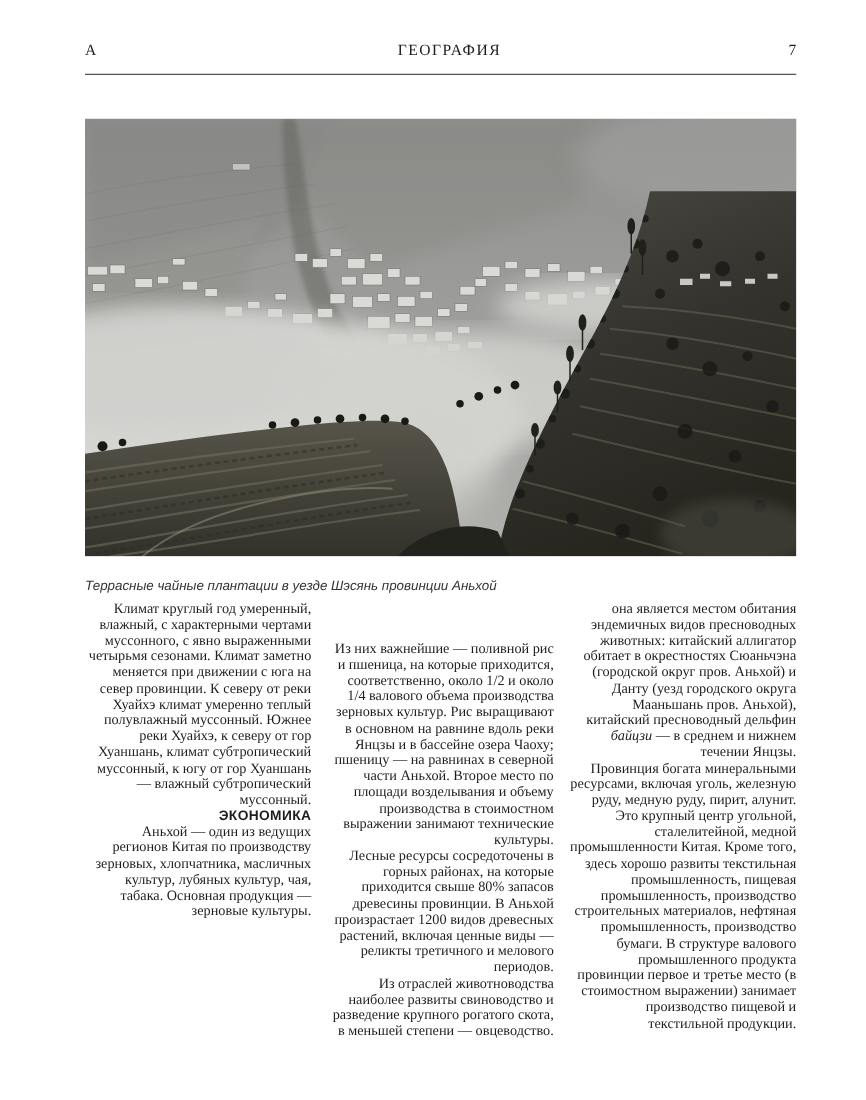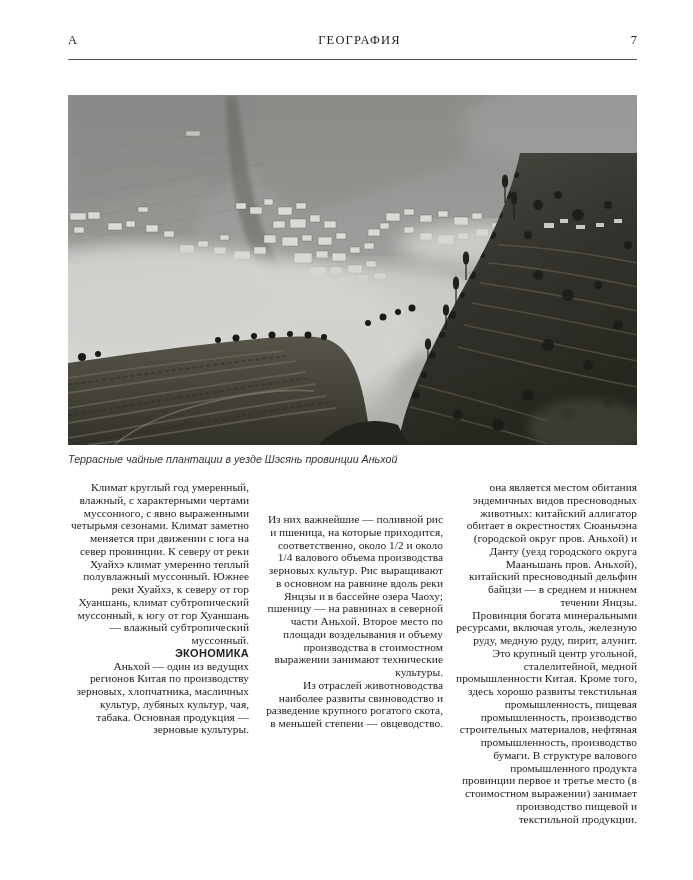--- a/index.html
+++ b/index.html
@@ -5,35 +5,35 @@
   html,body{margin:0;padding:0;background:#ffffff;}
   .page{position:relative;width:693px;height:880px;background:#ffffff;overflow:hidden;
         font-family:"Liberation Serif",serif;color:#1d1d1d;}
   
   .header{position:absolute;left:68px;top:33px;width:569px;display:flex;
           justify-content:space-between;align-items:baseline;font-size:12.5px;}
   .header .title{letter-spacing:1.2px;position:absolute;left:14px;right:0;text-align:center;}
   .rule{position:absolute;left:68px;top:59px;width:569px;border-top:1.4px solid #555;}
   
   .photo-wrap{position:absolute;left:68px;top:95px;width:569px;height:350px;overflow:hidden;background:#9a9a9a;}
-  .caption{position:absolute;left:68px;top:453px;width:569px;
+  .caption{position:absolute;left:68px;top:463px;width:569px;
            font-family:"Liberation Sans",sans-serif;font-style:italic;
            font-size:10.7px;color:#333;}
   
   .col{position:absolute;top:481px;width:181px;text-align:justify;
        font-size:11.4px;line-height:12.75px;hyphens:auto;-webkit-hyphens:auto;}
   .col1{left:68px;}
   .col2{left:262px;margin-top:32px;}
   .col3{left:456px;}
   .col p{margin:0;padding:0;text-align:right;}
   .cont{text-align-last:justify;}
   .eco-heading{font-family:"Liberation Sans",sans-serif;font-weight:bold;
                font-size:11px;letter-spacing:.3px;margin-top:9px;margin-bottom:3px;
                text-align:left;}
-  .it{}
+  .it{font-style:italic;}
 </style>
 </head>
 <body>
 
 <div class="page">
 
   <div class="header">
     <span>А</span>
     <span class="title">ГЕОГРАФИЯ</span>
     <span>7</span>
@@ -271,20 +271,21 @@
   <div class="caption">Террасные чайные плантации в уезде Шэсянь провинции Аньхой</div>
 
   <div class="col col1">
     <p>Климат круглый год умеренный, влажный, с характерными чертами муссонного, с явно выраженными четырьмя сезонами. Климат заметно меняется при движении с юга на север провинции. К северу от реки Хуайхэ климат умеренно теплый полувлажный муссонный. Южнее реки Хуайхэ, к северу от гор Хуаншань, климат субтропический муссонный, к югу от гор Хуаншань — влажный субтропический муссонный.</p>
     <p class="eco-heading">ЭКОНОМИКА</p>
     <p>Аньхой — один из ведущих регионов Китая по производству зерновых, хлопчатника, масличных культур, лубяных культур, чая, табака. Основная продукция — зерновые культуры.</p>
   </div>
 
   <div class="col col2">
     <p>Из них важнейшие — поливной рис и пшеница, на которые приходится, соответственно, около 1/2 и около 1/4 валового объема производства зерновых культур. Рис выращивают в основном на равнине вдоль реки Янцзы и в бассейне озера Чаоху; пшеницу — на равнинах в северной части Аньхой. Второе место по площади возделывания и объему производства в стоимостном выражении занимают технические культуры.</p>
+    <p>Лесные ресурсы сосредоточены в горных районах, на которые приходится свыше 80% запасов древесины провинции. В Аньхой произрастает 1200 видов древесных растений, включая ценные виды — реликты третичного и мелового периодов.</p>
     <p>Из отраслей животноводства наиболее развиты свиноводство и разведение крупного рогатого скота, в меньшей степени — овцеводство.</p>
   </div>
 
   <div class="col col3">
     <p><span>она является местом обитания эндемичных видов пресноводных животных: китайский аллигатор обитает в окрестностях Сюаньчэна (городской округ пров. Аньхой) и Данту (уезд городского округа Мааньшань пров. Аньхой), китайский пресноводный дельфин</span><span class="it"> байцзи</span><span> — в среднем и нижнем течении Янцзы.</span></p>
     <p>Провинция богата минеральными ресурсами, включая уголь, железную руду, медную руду, пирит, алунит. Это крупный центр угольной, сталелитейной, медной промышленности Китая. Кроме того, здесь хорошо развиты текстильная промышленность, пищевая промышленность, производство строительных материалов, нефтяная промышленность, производство бумаги. В структуре валового промышленного продукта провинции первое и третье место (в стоимостном выражении) занимает производство пищевой и текстильной продукции.</p>
   </div>
 
 </div>
 

